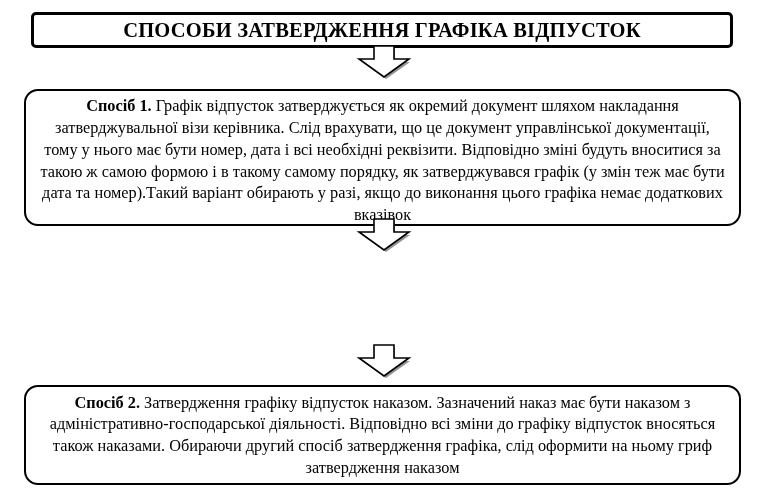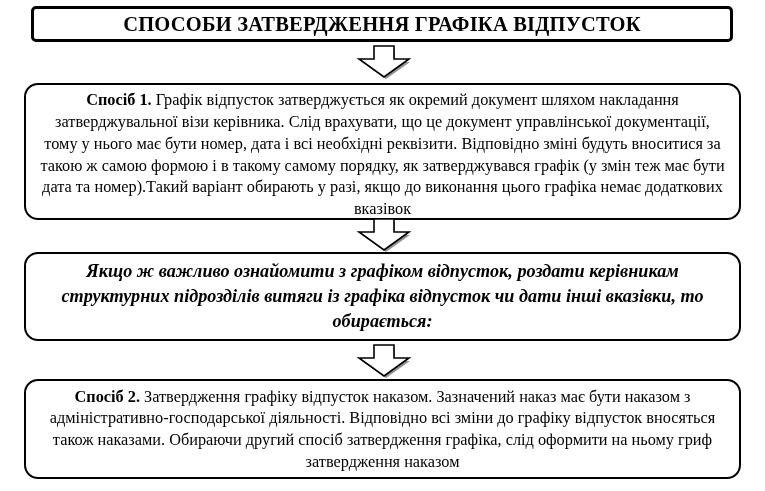--- a/index.html
+++ b/index.html
@@ -25,20 +25,21 @@
 
   
   .box {
     position: absolute;
     box-sizing: border-box;
     background: #ffffff;
     border: 2px solid #000000;
     display: flex;
     align-items: center;
     justify-content: center;
+    margin-top: 6px;
   }
 
   .box-inner {
     width: 100%;
     text-align: center;
     line-height: 1.22;
   }
 
   
   #title-box {
@@ -144,23 +145,20 @@
     </div>
   </div>
 
   <div class="arrow" id="arrow-2">
     <svg viewBox="0 0 56 33" xmlns="http://www.w3.org/2000/svg" aria-hidden="true">
       <polygon points="21,3 21,16 6,16 30,33 54,16 39,16 39,3" fill="#808080" stroke="none" opacity="0.85"></polygon>
       <polygon points="18,0 38,0 38,13 53,13 28,31 3,13 18,13" fill="#ffffff" stroke="#000000" stroke-width="1.6" stroke-linejoin="miter"></polygon>
     </svg>
   </div>
 
-  <div class="box" id="middle-box">
-    <div class="box-inner">Якщо ж важливо ознайомити з графіком відпусток, роздати керівникам структурних підрозділів витяги із графіка відпусток чи дати інші вказівки, то обирається:</div>
-  </div>
 
   <div class="arrow" id="arrow-3">
     <svg viewBox="0 0 56 33" xmlns="http://www.w3.org/2000/svg" aria-hidden="true">
       <polygon points="21,3 21,16 6,16 30,33 54,16 39,16 39,3" fill="#808080" stroke="none" opacity="0.85"></polygon>
       <polygon points="18,0 38,0 38,13 53,13 28,31 3,13 18,13" fill="#ffffff" stroke="#000000" stroke-width="1.6" stroke-linejoin="miter"></polygon>
     </svg>
   </div>
 
   <div class="box" id="step2-box">
     <div class="box-inner">

